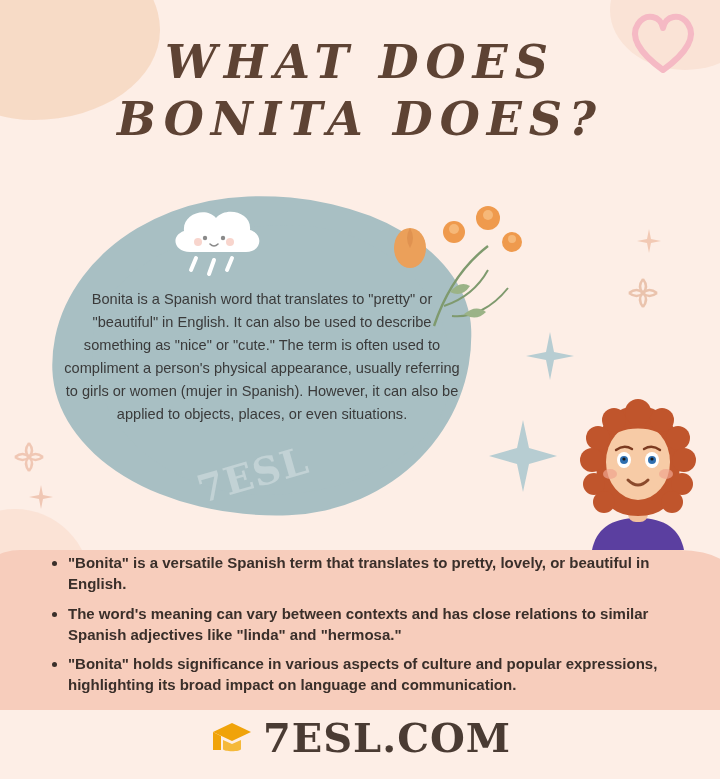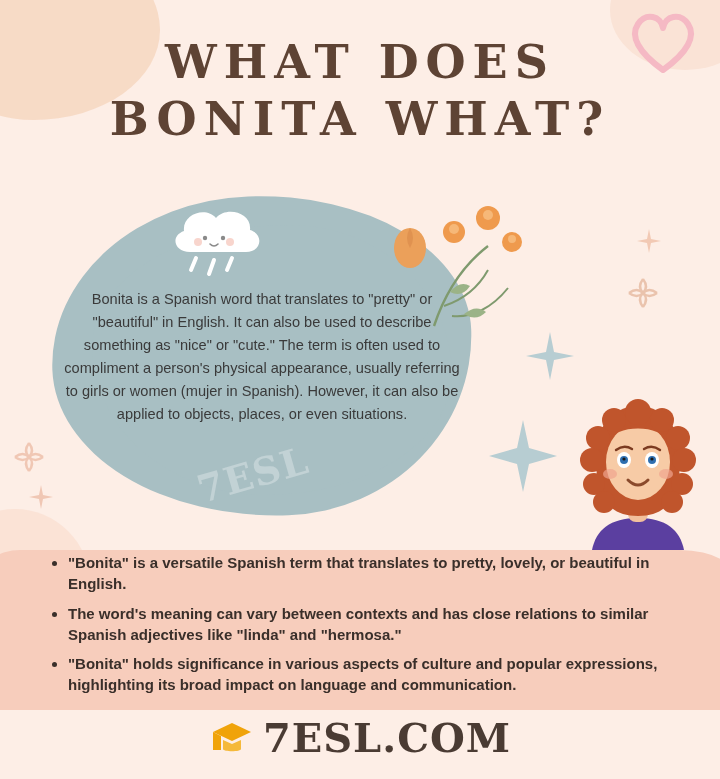--- a/index.html
+++ b/index.html
@@ -62,20 +62,21 @@
   }
 
   
   .title-wrap {
     position: absolute;
     top: 34px;
     left: 0;
     width: 720px;
     text-align: center;
     z-index: 5;
+    font-style: italic;
   }
   .title-line {
     font-family: "DejaVu Serif", serif;
     font-weight: bold;
     color: #5e4334;
     font-size: 46px;
     letter-spacing: 7px;
     line-height: 1.24;
     white-space: nowrap;
   }
@@ -227,21 +228,21 @@
   <div class="blob-peach-tl"></div>
   <div class="blob-peach-tr"></div>
   <div class="blob-peach-bl"></div>
 
   <svg class="heart" viewBox="0 0 70 64">
     <path d="M35 60 C 10 42, 2 26, 10 14 C 18 2, 33 6, 35 18 C 37 6, 52 2, 60 14 C 68 26, 60 42, 35 60 Z" fill="none" stroke="#f5b9c4" stroke-width="6" stroke-linejoin="round"></path>
   </svg>
 
   <div class="title-wrap">
     <div class="title-line">WHAT DOES</div>
-    <div class="title-line">BONITA WHAT?</div>
+    <div class="title-line">BONITA DOES?</div>
   </div>
 
   <div class="teal-blob"></div>
   <div class="teal-blob2"></div>
 
   <svg class="cloud" viewBox="0 0 118 92">
     <path d="M30 56 C 14 56, 10 40, 24 35 C 22 18, 46 10, 56 22 C 66 10, 92 16, 90 34 C 104 38, 102 56, 86 56 Z" fill="#ffffff"></path>
     <circle cx="45" cy="42" r="2.2" fill="#8a8a8a"></circle>
     <circle cx="63" cy="42" r="2.2" fill="#8a8a8a"></circle>
     <path d="M50 48 q 4 4, 8 0" stroke="#8a8a8a" stroke-width="1.6" fill="none" stroke-linecap="round"></path>

